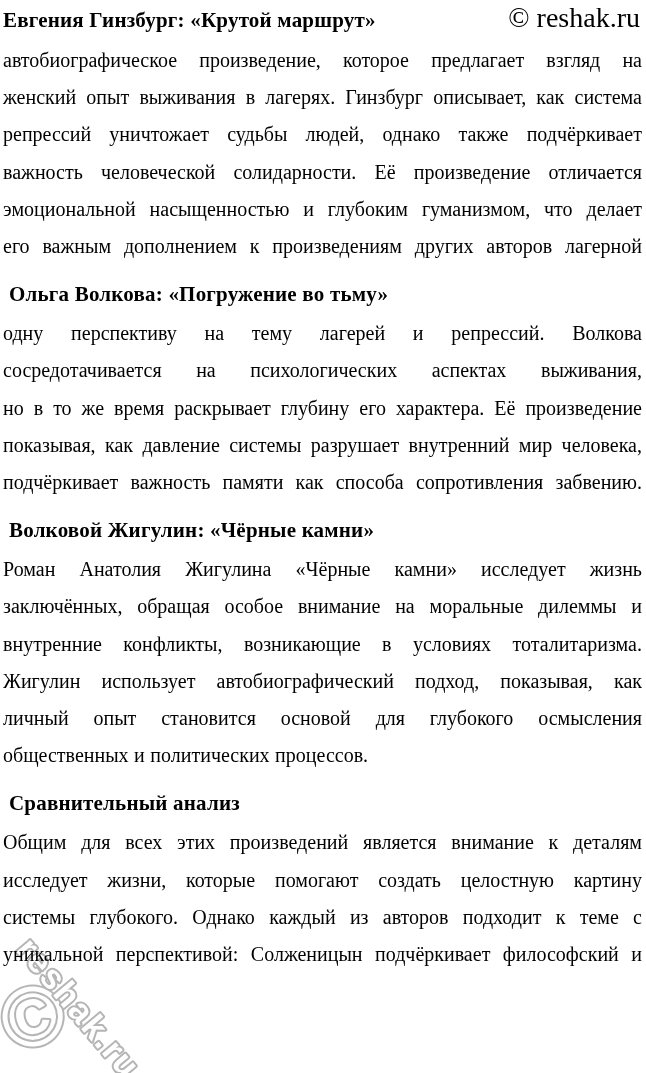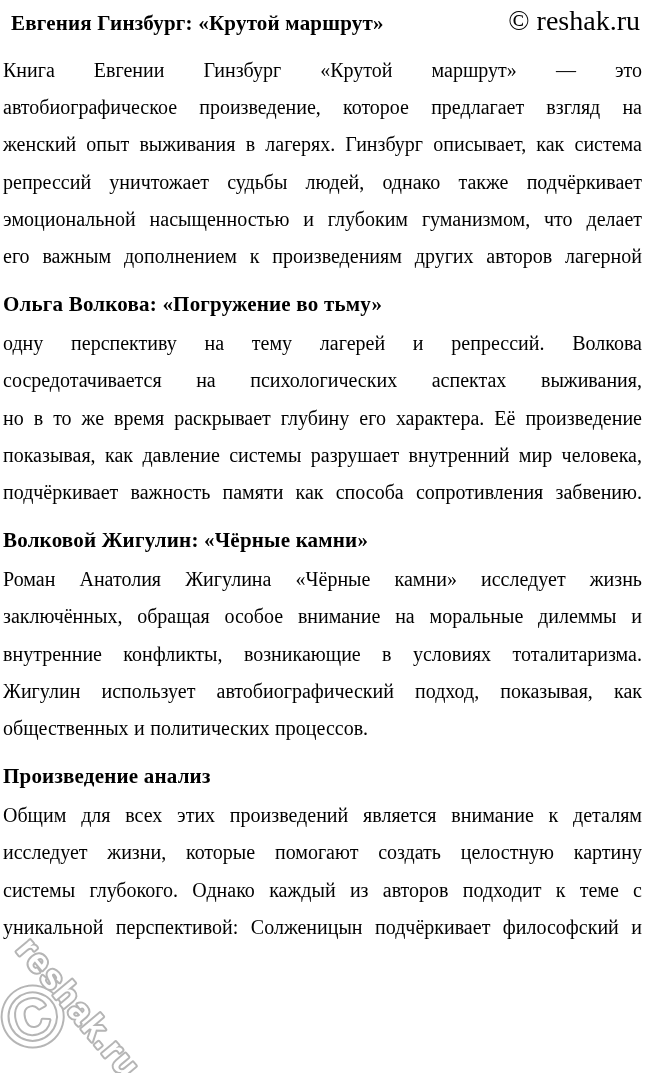--- a/index.html
+++ b/index.html
@@ -19,25 +19,25 @@
   }
   .header-row {
     display: flex;
     justify-content: space-between;
     align-items: baseline;
   }
   .doc-heading {
     font-size: 21px;
     font-weight: bold;
     line-height: 26px;
-    margin: 8px;
+    margin: 0;
     letter-spacing: 0.2px;
   }
   .section-heading {
-    margin: 16px 0 8px 0;
+    margin: 16px 0 8px 6px;
   }
   .corner-copyright {
     font-size: 28px;
     font-weight: normal;
     white-space: nowrap;
     padding-right: 2px;
   }
   .para { margin: 8px 0 0 0; }
   .line {
     font-size: 20px;
@@ -68,24 +68,24 @@
 </svg>
 
 <div class="page">
 
   <div class="header-row">
     <h1 class="doc-heading">Евгения Гинзбург: «Крутой маршрут»</h1>
     <div class="corner-copyright">© reshak.ru</div>
   </div>
 
   <div class="para">
-    <div class="line">Книга Евгении Гинзбург «Крутой маршрут» — это</div>
     <div class="line">автобиографическое произведение, которое предлагает взгляд на</div>
     <div class="line">женский опыт выживания в лагерях. Гинзбург описывает, как система</div>
     <div class="line">репрессий уничтожает судьбы людей, однако также подчёркивает</div>
+    <div class="line">важность человеческой солидарности. Её произведение отличается</div>
     <div class="line">эмоциональной насыщенностью и глубоким гуманизмом, что делает</div>
     <div class="line">его важным дополнением к произведениям других авторов лагерной</div>
   </div>
 
   <h2 class="doc-heading section-heading">Ольга Волкова: «Погружение во тьму»</h2>
 
   <div class="para">
     <div class="line">одну перспективу на тему лагерей и репрессий. Волкова</div>
     <div class="line">сосредотачивается на психологических аспектах выживания,</div>
     <div class="line">но в то же время раскрывает глубину его характера. Её произведение</div>
@@ -93,24 +93,25 @@
     <div class="line">подчёркивает важность памяти как способа сопротивления забвению.</div>
   </div>
 
   <h2 class="doc-heading section-heading">Волковой Жигулин: «Чёрные камни»</h2>
 
   <div class="para">
     <div class="line">Роман Анатолия Жигулина «Чёрные камни» исследует жизнь</div>
     <div class="line">заключённых, обращая особое внимание на моральные дилеммы и</div>
     <div class="line">внутренние конфликты, возникающие в условиях тоталитаризма.</div>
     <div class="line">Жигулин использует автобиографический подход, показывая, как</div>
+    <div class="line">личный опыт становится основой для глубокого осмысления</div>
     <div class="line para-end">общественных и политических процессов.</div>
   </div>
 
-  <h2 class="doc-heading section-heading">Произведение анализ</h2>
+  <h2 class="doc-heading section-heading">Сравнительный анализ</h2>
 
   <div class="para">
     <div class="line">Общим для всех этих произведений является внимание к деталям</div>
     <div class="line">исследует жизни, которые помогают создать целостную картину</div>
     <div class="line">системы глубокого. Однако каждый из авторов подходит к теме с</div>
     <div class="line">уникальной перспективой: Солженицын подчёркивает философский и</div>
   </div>
 
 </div>
 

